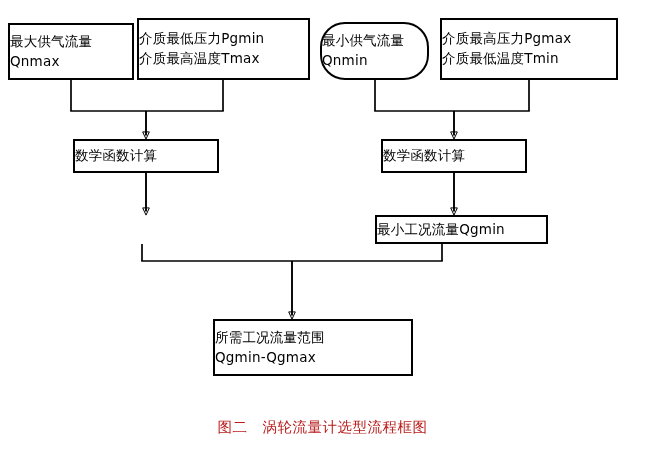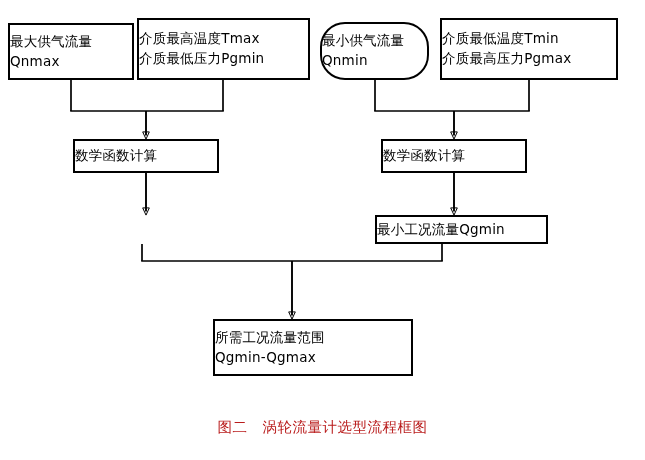--- a/index.html
+++ b/index.html
@@ -141,32 +141,32 @@
       <line x1="292" y1="261" x2="292" y2="315.5" stroke-width="1.9" marker-end="url(#arrowhead)"></line>
     </g>
   </svg>
 
   <div class="node thick" id="node-qnmax">
     <span class="line">最大供气流量</span>
     <span class="line">Qnmax</span>
   </div>
 
   <div class="node thick" id="node-pgmin-tmax">
+    <span class="line">介质最低压力Pgmin</span>
     <span class="line">介质最高温度Tmax</span>
-    <span class="line">介质最低压力Pgmin</span>
   </div>
 
   <div class="node thick" id="node-qnmin">
     <span class="line">最小供气流量</span>
     <span class="line">Qnmin</span>
   </div>
 
   <div class="node thick" id="node-pgmax-tmin">
+    <span class="line">介质最高压力Pgmax</span>
     <span class="line">介质最低温度Tmin</span>
-    <span class="line">介质最高压力Pgmax</span>
   </div>
 
   <div class="node thick" id="node-calc-left">
     <span class="line">数学函数计算</span>
   </div>
 
   <div class="node thick" id="node-calc-right">
     <span class="line">数学函数计算</span>
   </div>
 

